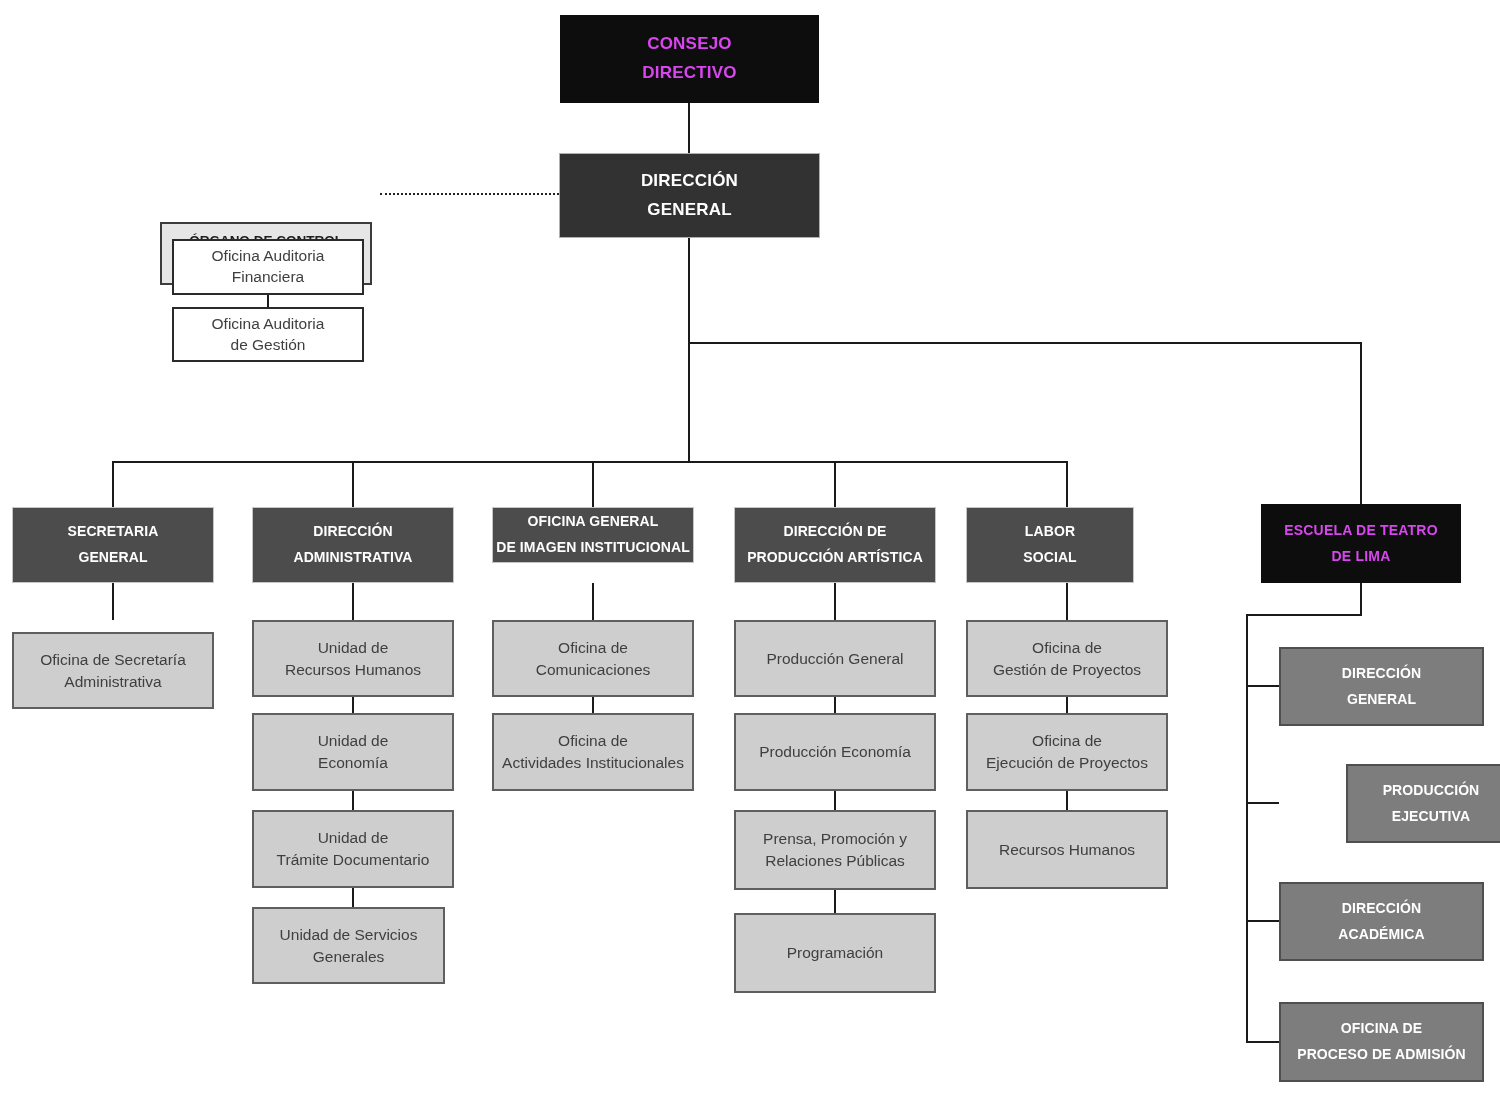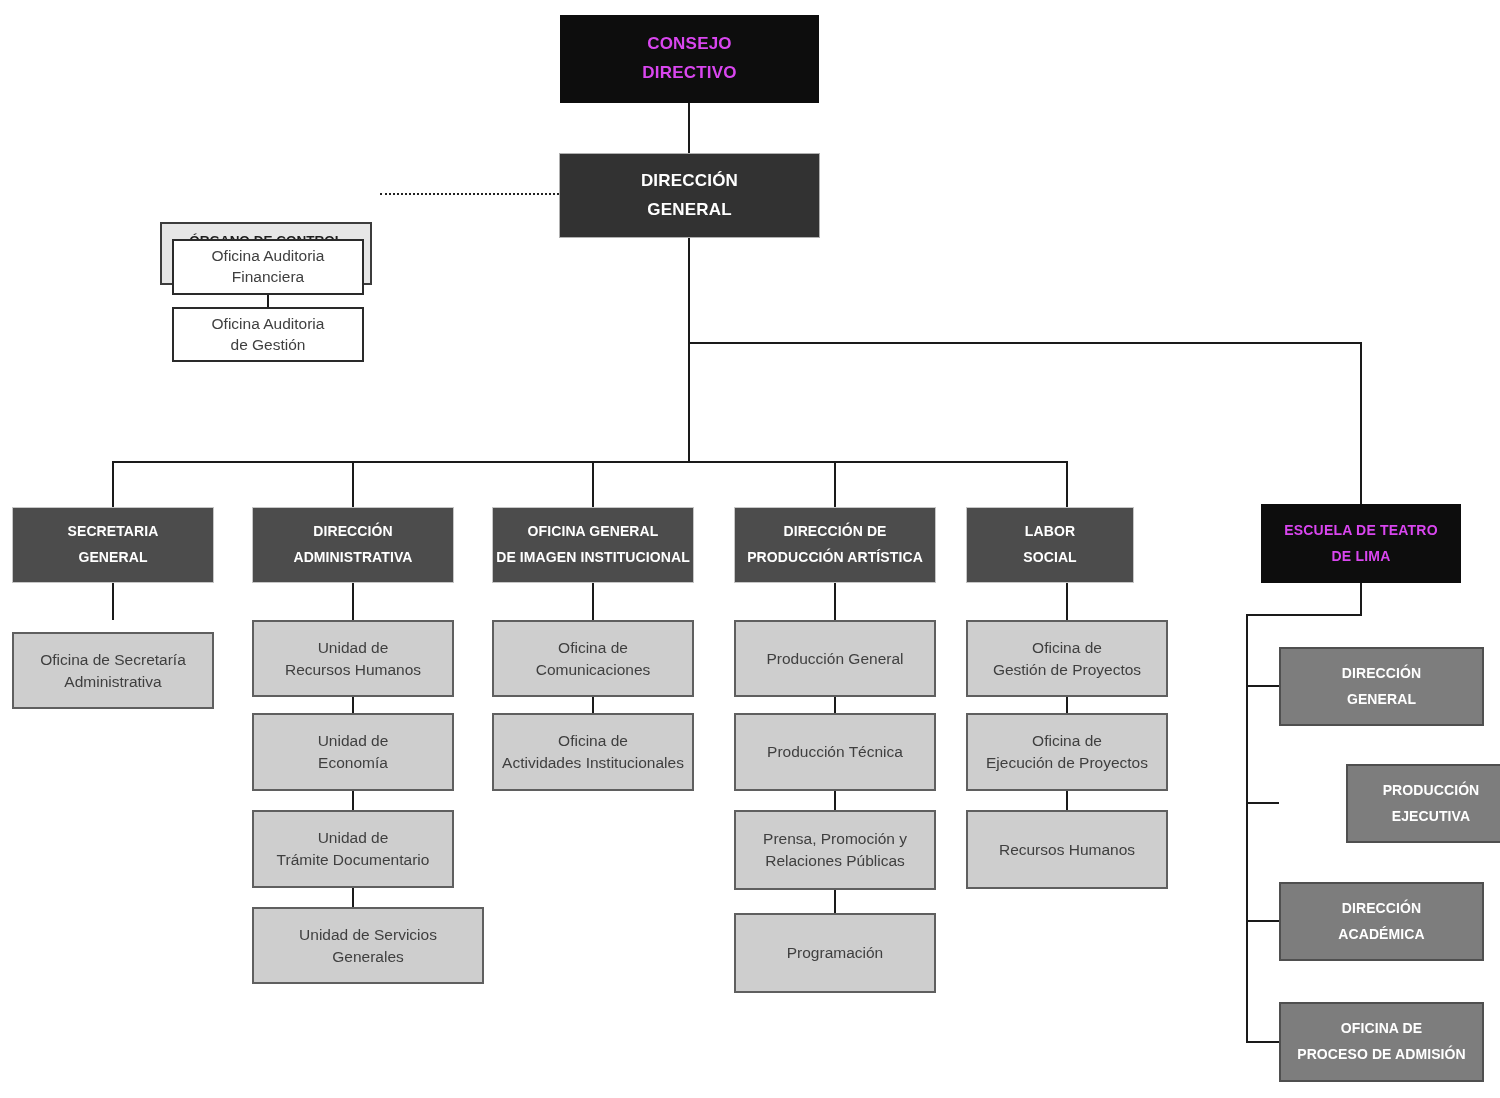--- a/index.html
+++ b/index.html
@@ -133,48 +133,48 @@
 INTERNO</div>
   <div class="box white" style="left:172px;top:239px;width:192px;height:56px;">Oficina Auditoria
 Financiera</div>
   <div class="box white" style="left:172px;top:307px;width:192px;height:55px;">Oficina Auditoria
 de Gestión</div>
 
   <div class="box hdr" style="left:12px;top:507px;width:202px;height:76px;">SECRETARIA
 GENERAL</div>
   <div class="box hdr" style="left:252px;top:507px;width:202px;height:76px;">DIRECCIÓN
 ADMINISTRATIVA</div>
-  <div class="box hdr" style="left:492px;top:507px;width:202px;height:76px;">OFICINA GENERAL
+  <div class="box hdr" style="left:492px;top:507px;width:202px;height:56px;">OFICINA GENERAL
 DE IMAGEN INSTITUCIONAL</div>
   <div class="box hdr" style="left:734px;top:507px;width:202px;height:76px;">DIRECCIÓN DE
 PRODUCCIÓN ARTÍSTICA</div>
   <div class="box hdr" style="left:966px;top:507px;width:168px;height:76px;">LABOR
 SOCIAL</div>
   <div class="box black" style="left:1261px;top:504px;width:200px;height:79px;font-size:14px;line-height:1.85;">ESCUELA DE TEATRO
 DE LIMA</div>
 
   <div class="box child" style="left:12px;top:620px;width:202px;height:77px;margin-top:12px;">Oficina de Secretaría
 Administrativa</div>
 
   <div class="box child" style="left:252px;top:620px;width:202px;height:77px;">Unidad de
 Recursos Humanos</div>
   <div class="box child" style="left:252px;top:713px;width:202px;height:78px;">Unidad de
 Economía</div>
   <div class="box child" style="left:252px;top:810px;width:202px;height:78px;">Unidad de
 Trámite Documentario</div>
-  <div class="box child" style="left:252px;top:907px;width:232px;height:77px;">Unidad de Servicios
+  <div class="box child" style="left:252px;top:907px;width:193px;height:77px;">Unidad de Servicios
 Generales</div>
 
   <div class="box child" style="left:492px;top:620px;width:202px;height:77px;">Oficina de
 Comunicaciones</div>
   <div class="box child" style="left:492px;top:713px;width:202px;height:78px;">Oficina de
 Actividades Institucionales</div>
 
   <div class="box child" style="left:734px;top:620px;width:202px;height:77px;">Producción General</div>
-  <div class="box child" style="left:734px;top:713px;width:202px;height:78px;">Producción Técnica</div>
+  <div class="box child" style="left:734px;top:713px;width:202px;height:78px;">Producción Economía</div>
   <div class="box child" style="left:734px;top:810px;width:202px;height:80px;text-align:center;">Prensa, Promoción y
 Relaciones Públicas</div>
   <div class="box child" style="left:734px;top:913px;width:202px;height:80px;">Programación</div>
 
   <div class="box child" style="left:966px;top:620px;width:202px;height:77px;">Oficina de
 Gestión de Proyectos</div>
   <div class="box child" style="left:966px;top:713px;width:202px;height:78px;">Oficina de
 Ejecución de Proyectos</div>
   <div class="box child" style="left:966px;top:810px;width:202px;height:79px;">Recursos Humanos</div>
 

